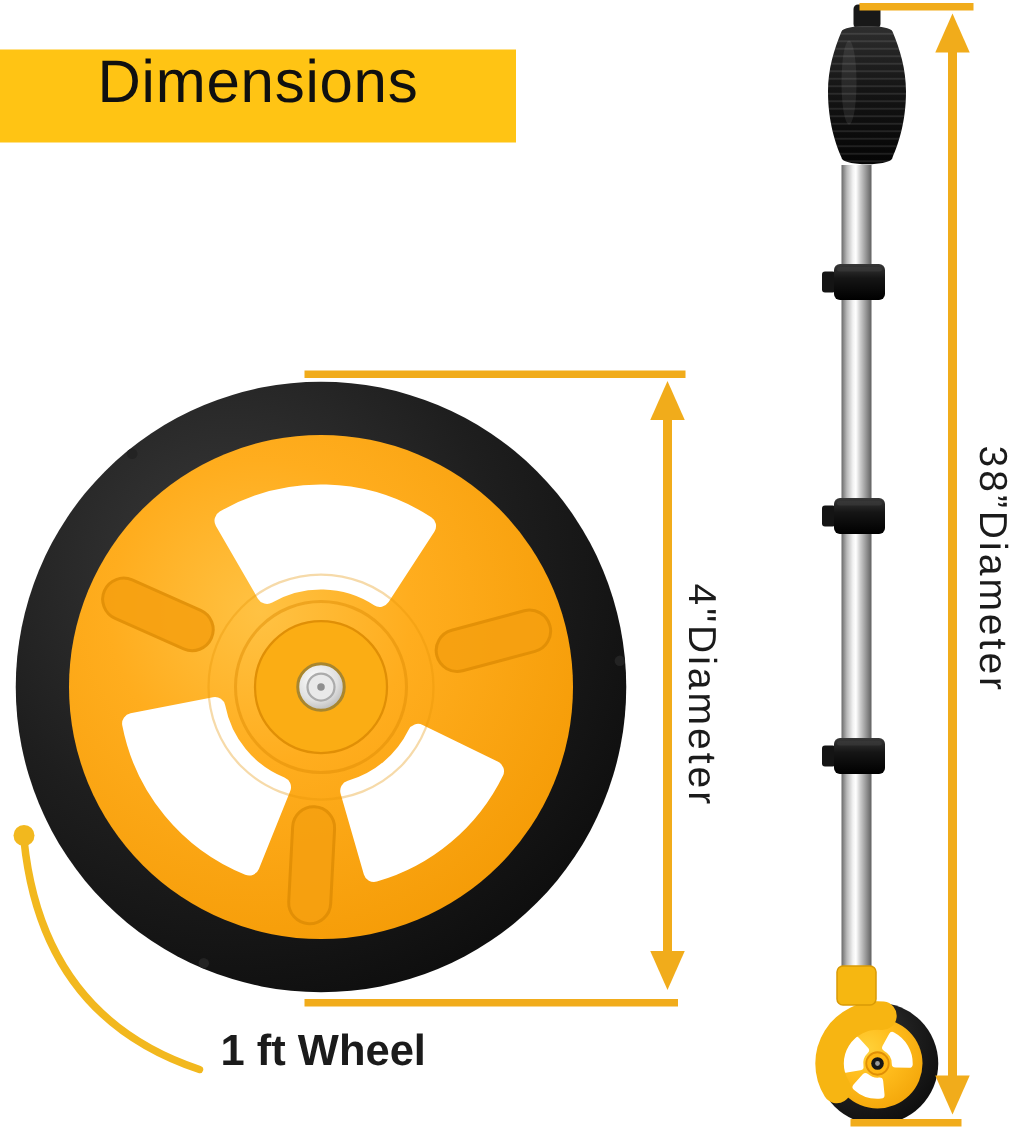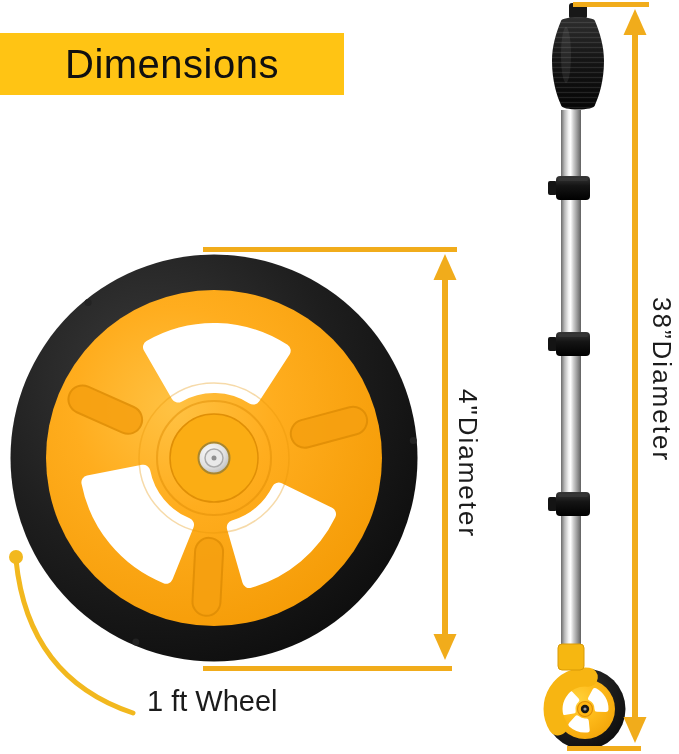--- a/index.html
+++ b/index.html
@@ -12,30 +12,30 @@
   .stage{
     position:relative;width:679px;height:754px;overflow:hidden;background:#fff;
     font-family:"Liberation Sans","DejaVu Sans",sans-serif;color:var(--text-color);
   }
   .art{position:absolute;left:0;top:0;}
   .dim{fill:var(--arrow-color);}
   .leader{stroke:var(--leader-color);stroke-width:5;fill:none;stroke-linecap:round;}
   .leaderDot{fill:var(--leader-color);}
   .banner{
     position:absolute;left:0;top:33px;width:344px;height:62px;
-    background:var(--banner-bg);display:flex;align-items:center;justify-content:center;
+    background:var(--banner-bg);display:flex;justify-content:center;
   }
   .banner span{font-size:40px;letter-spacing:.5px;color:#101010;}
   .dim-label{
     position:absolute;writing-mode:vertical-rl;font-size:26px;letter-spacing:2px;
     color:var(--text-color);white-space:nowrap;
   }
   .dim-wheel{left:452px;top:389px;}
   .dim-pole{left:646px;top:297px;}
-  .caption{position:absolute;left:147px;top:685px;font-size:29px;line-height:33px;color:var(--text-color);}
+  .caption{position:absolute;left:147px;top:685px;font-size:29px;line-height:33px;color:var(--text-color);font-weight:bold;}
 </style>
 </head>
 <body>
 
 <div class="stage">
 
   <svg class="art" width="679" height="754" viewBox="0 0 679 754">
     <defs>
       <radialGradient id="tireG" cx="35%" cy="30%" r="80%">
         <stop offset="0%" stop-color="#3a3a3a"></stop>

